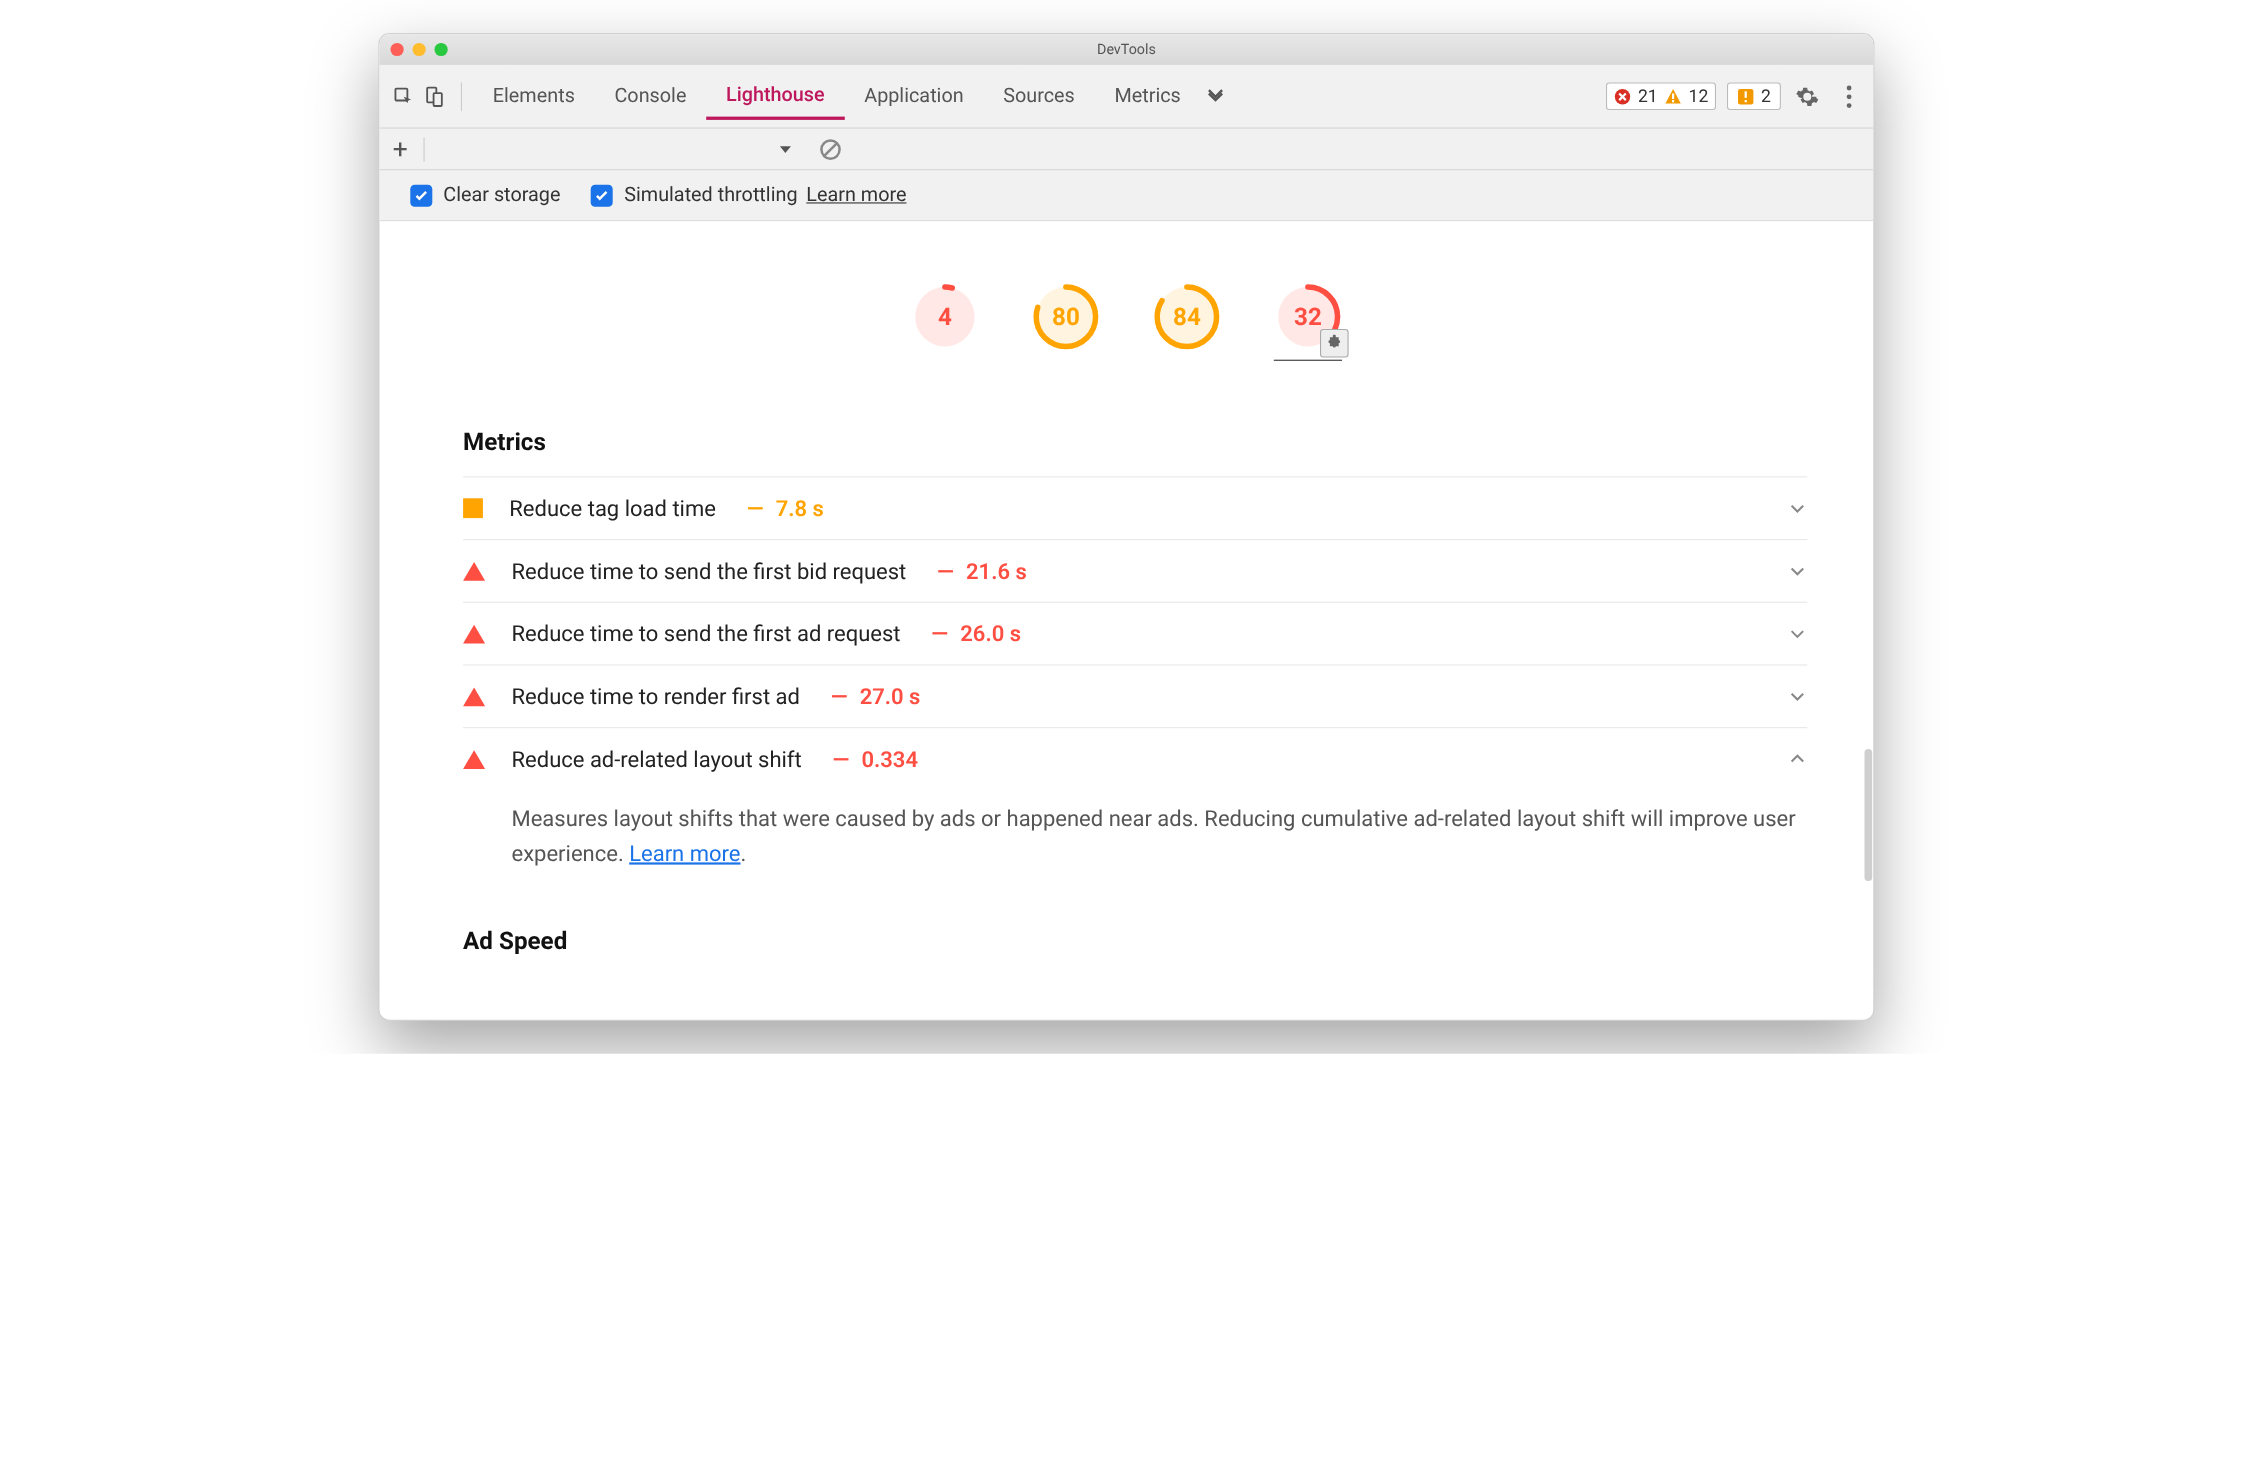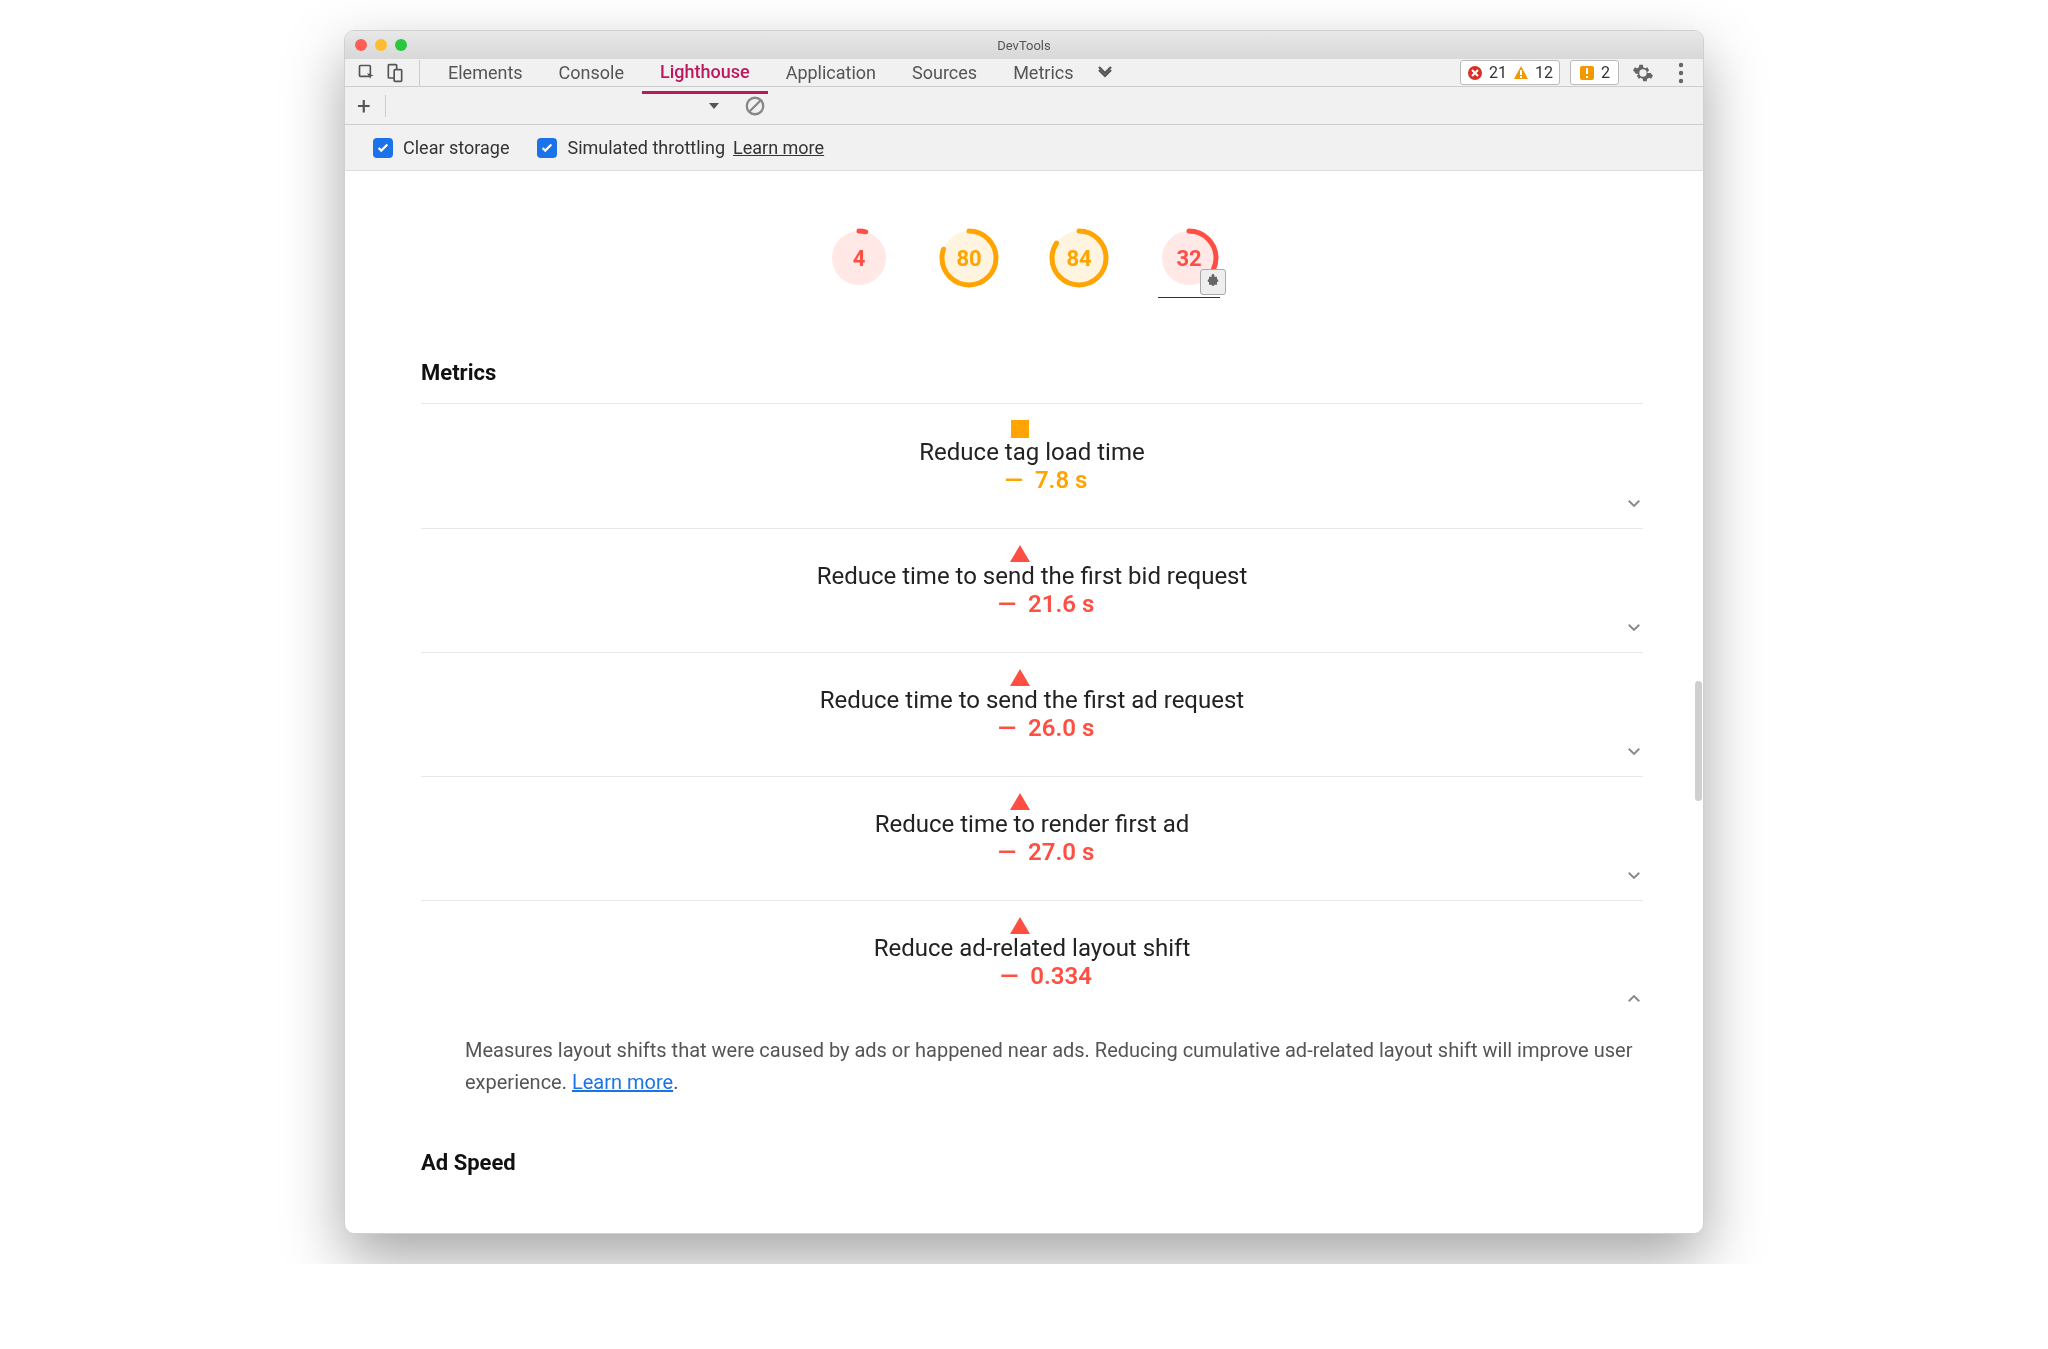--- a/index.html
+++ b/index.html
@@ -30,21 +30,21 @@
   .traffic { display: flex; gap: 8px; }
   .dot { width: 12px; height: 12px; border-radius: 50%; }
   .dot.red { background: #ff5f57; }
   .dot.yellow { background: #febc2e; }
   .dot.green { background: #28c840; }
   .titlebar-title {
     position: absolute; left: 0; right: 0; text-align: center;
     font-size: 13px; color: #555; pointer-events: none;
   }
   .tabs {
-    display: flex; align-items: center; height: 28px;
+    display: flex; align-items: center; height: 58px;
     border-bottom: 1px solid #ccc; background: #f1f1f1;
     padding: 0 8px; gap: 0; text-align: right;
   }
   .tabs .icon-btn {
     width: 28px; height: 28px; display: inline-flex;
     align-items: center; justify-content: center; color: #555;
     border-radius: 3px;
   }
   .tabs .divider { width: 1px; height: 26px; background: #ccc; margin: 0 10px; }
   .tab {
@@ -90,21 +90,21 @@
   .puzzle-badge {
     position: absolute; right: -6px; bottom: -6px; width: 26px; height: 26px;
     background: #eee; border: 1px solid #aaa; border-radius: 3px;
     display: flex; align-items: center; justify-content: center;
   }
   .score-underline { border-bottom: 1px solid #333; padding-bottom: 8px; }
   .content { padding: 0 60px 40px 76px; }
   .section-title { font-size: 22px; font-weight: 700; color: #111; margin: 34px 0 18px 0; }
   .metric-row {
     display: flex; align-items: center; padding: 16px 0;
-    border-top: 1px solid #e8e8e8; font-size: 24px; color: #222; flex-direction: column;
+    border-top: 1px solid #e8e8e8; font-size: 20px; color: #222;
   }
   .marker { width: 18px; height: 18px; margin-right: 24px; flex: none; }
   .marker.square { background: #ffa400; }
   .marker.triangle {
     width: 0; height: 0; border-left: 10px solid transparent;
     border-right: 10px solid transparent; border-bottom: 17px solid #ff4e42;
   }
   .metric-title { color: #222; }
   .metric-val { margin-left: 22px; font-weight: 600; }
   .metric-val.fail { color: #ff4e42; }

